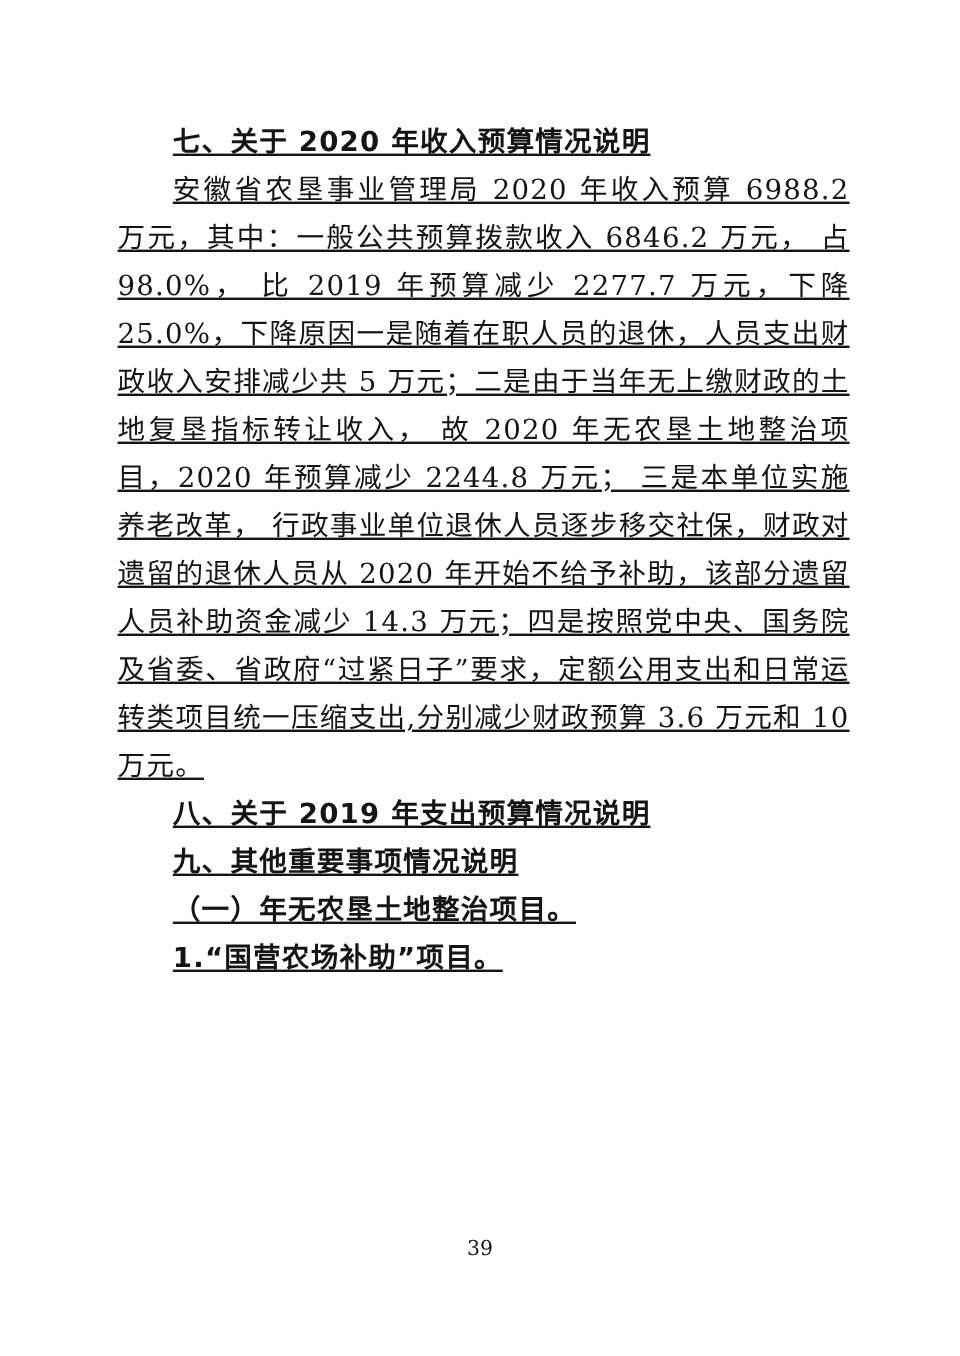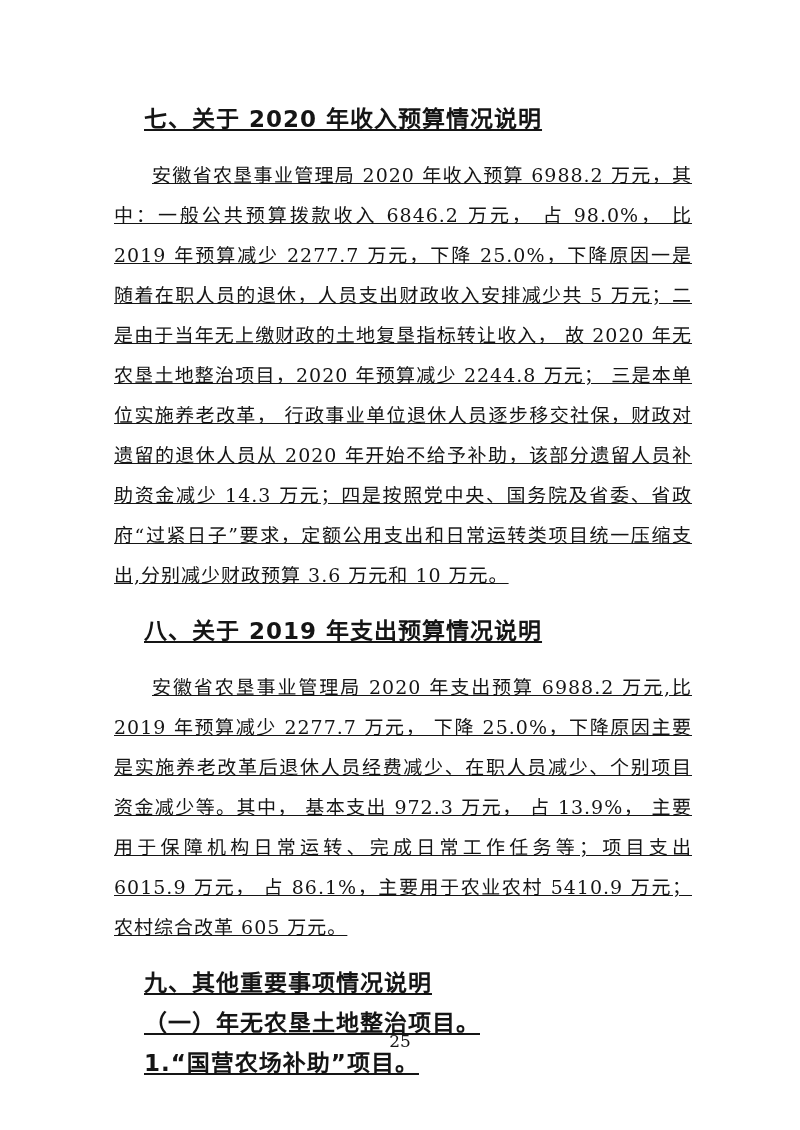--- a/index.html
+++ b/index.html
@@ -32,24 +32,24 @@
     font-weight: 700;
     font-size: 23px;
     line-height: 40px;
     letter-spacing: 1px;
     margin: 0;
     text-indent: 2em;
   }
   .para {
     font-family: "DejaVu Serif", "Liberation Serif", serif;
     font-weight: 400;
-    font-size: 19px;
+    font-size: 23px;
     line-height: 40px;
     letter-spacing: 1px;
-    margin: 16px;
+    margin: 0;
     text-indent: 2em;
     text-align: justify;
   }
   .page-number {
     position: absolute;
     left: 0;
     right: 0;
     top: 1031px;
     text-align: center;
     font-family: "DejaVu Serif", "Liberation Serif", serif;
@@ -61,23 +61,22 @@
 <body>
 
 <div class="page">
 
   <h2 class="heading">七、关于 2020 年收入预算情况说明</h2>
 
   <p class="para">安徽省农垦事业管理局 2020 年收入预算 6988.2 万元，其中：一般公共预算拨款收入 6846.2 万元， 占 98.0%， 比 2019 年预算减少 2277.7 万元，下降 25.0%，下降原因一是随着在职人员的退休，人员支出财政收入安排减少共 5 万元；二是由于当年无上缴财政的土地复垦指标转让收入， 故 2020 年无农垦土地整治项目，2020 年预算减少 2244.8 万元； 三是本单位实施养老改革， 行政事业单位退休人员逐步移交社保，财政对遗留的退休人员从 2020 年开始不给予补助，该部分遗留人员补助资金减少 14.3 万元；四是按照党中央、国务院及省委、省政府“过紧日子”要求，定额公用支出和日常运转类项目统一压缩支出,分别减少财政预算 3.6 万元和 10 万元。</p>
 
   <h2 class="heading">八、关于 2019 年支出预算情况说明</h2>
 
-  <p class="para">安徽省农垦事业管理局 2020 年支出预算 6988.2 万元,比 2019 年预算减少 2277.7 万元， 下降 25.0%，下降原因主要是实施养老改革后退休人员经费减少、在职人员减少、个别项目资金减少等。其中， 基本支出 972.3 万元， 占 13.9%， 主要用于保障机构日常运转、完成日常工作任务等；项目支出 6015.9 万元， 占 86.1%，主要用于农业农村 5410.9 万元；农村综合改革 605 万元。</p>
 
   <h2 class="heading">九、其他重要事项情况说明</h2>
 
   <h3 class="subheading">（一）年无农垦土地整治项目。</h3>
 
   <h3 class="subheading">1.“国营农场补助”项目。</h3>
 
-  <div class="page-number">25</div>
+  <div class="page-number">39</div>
 
 </div>
 
 </body></html>

